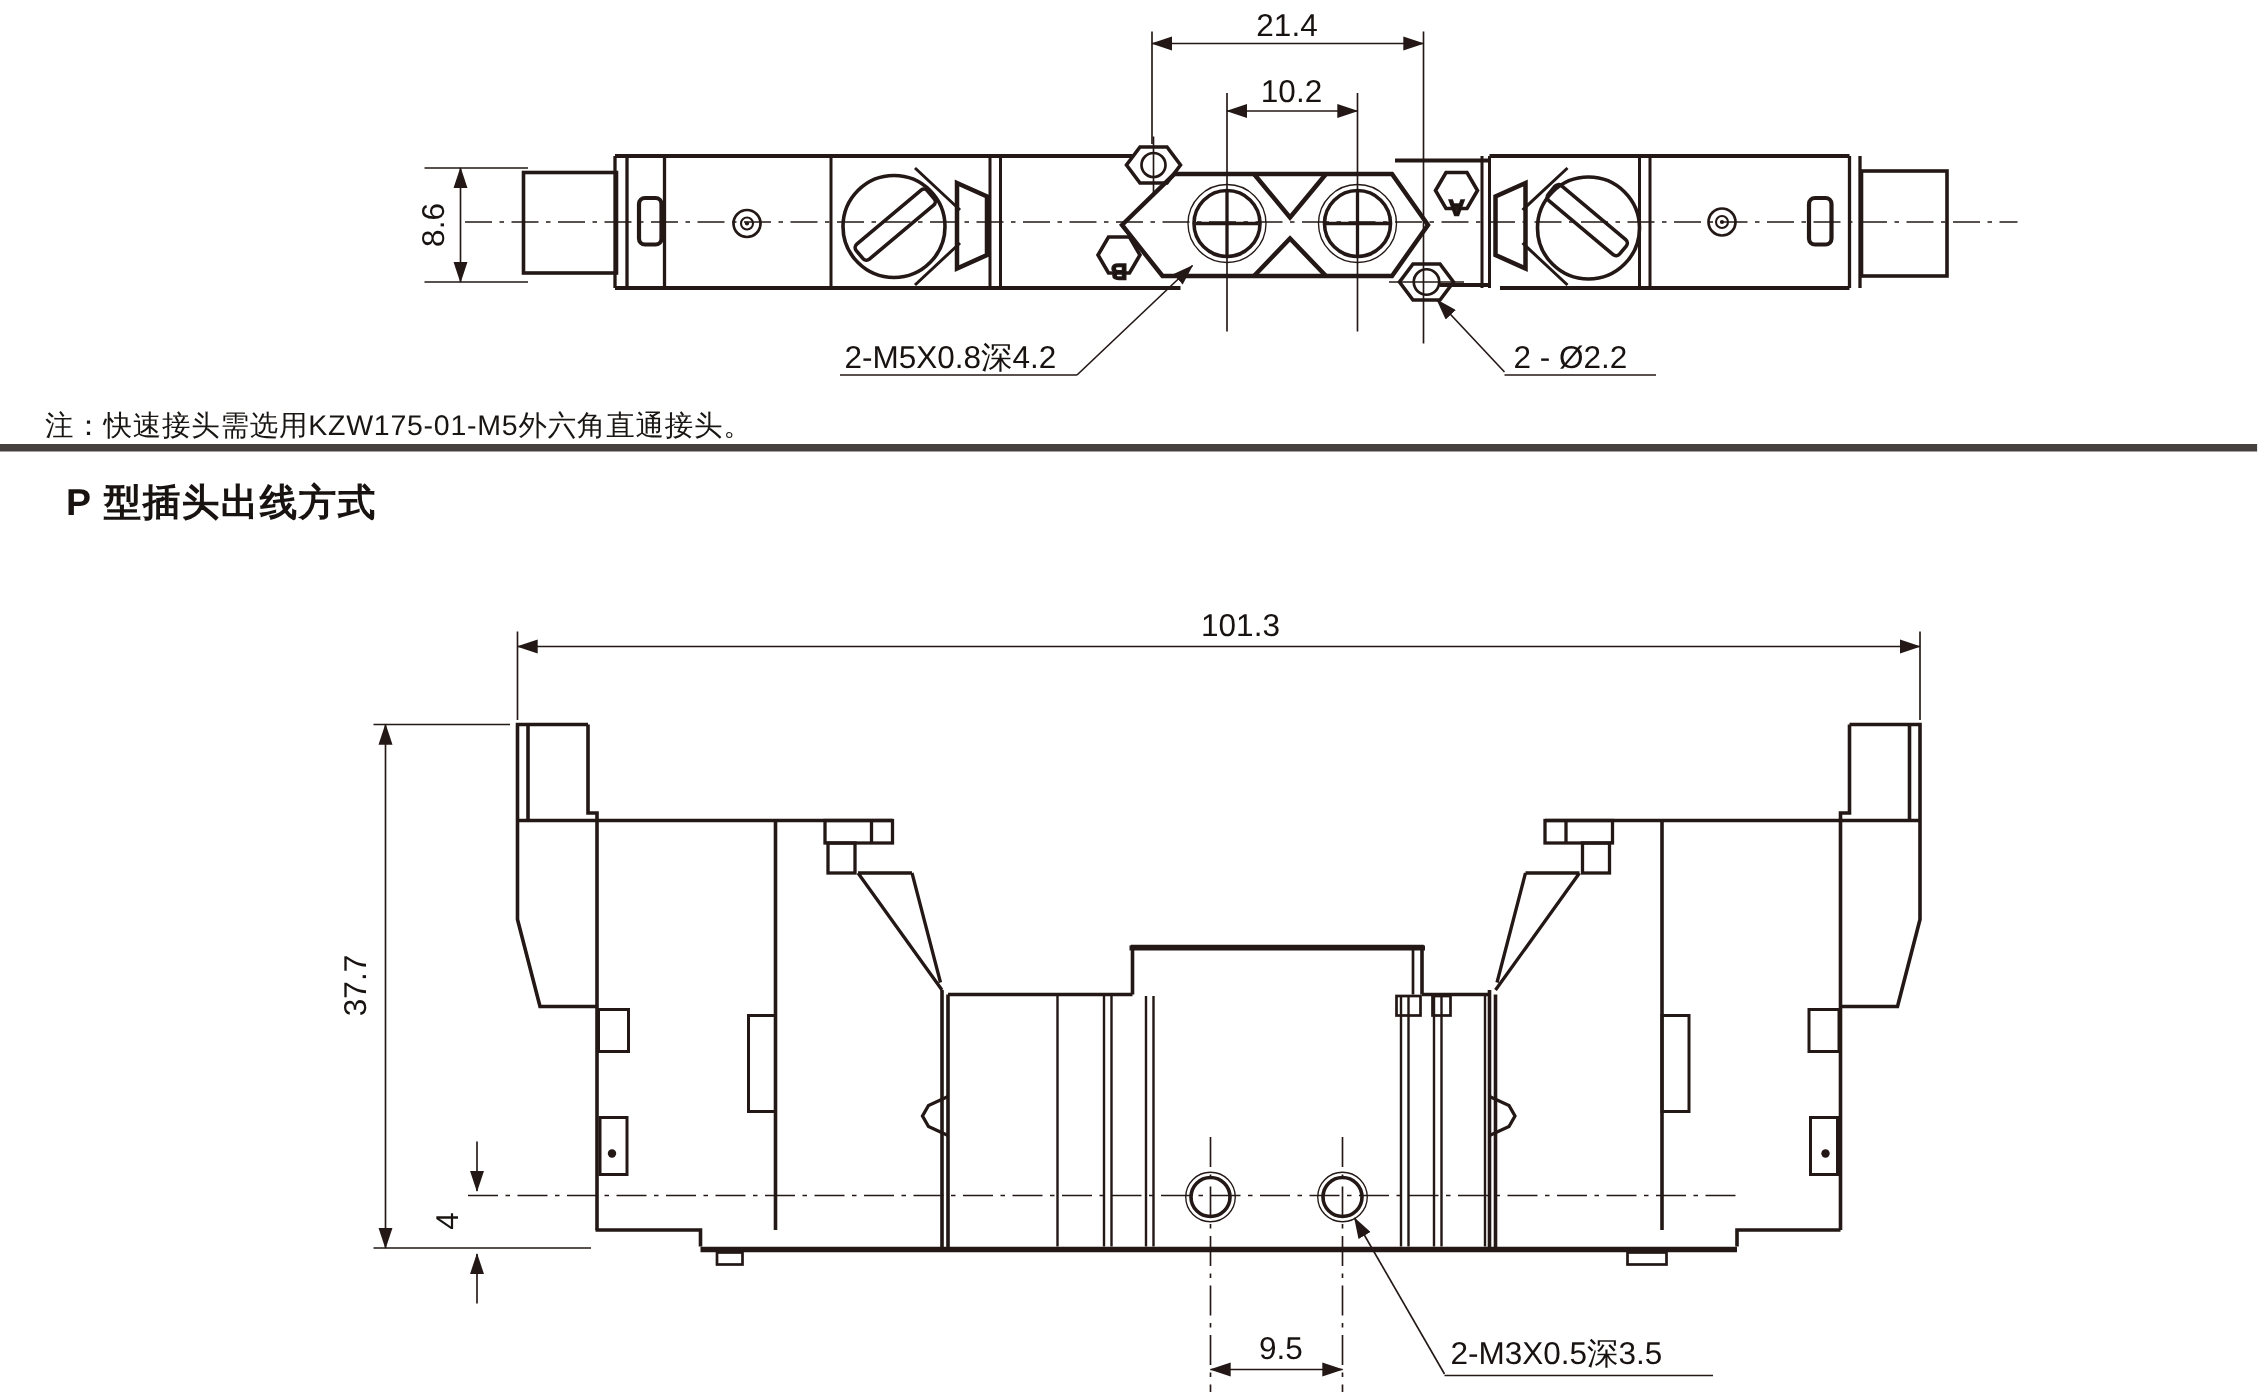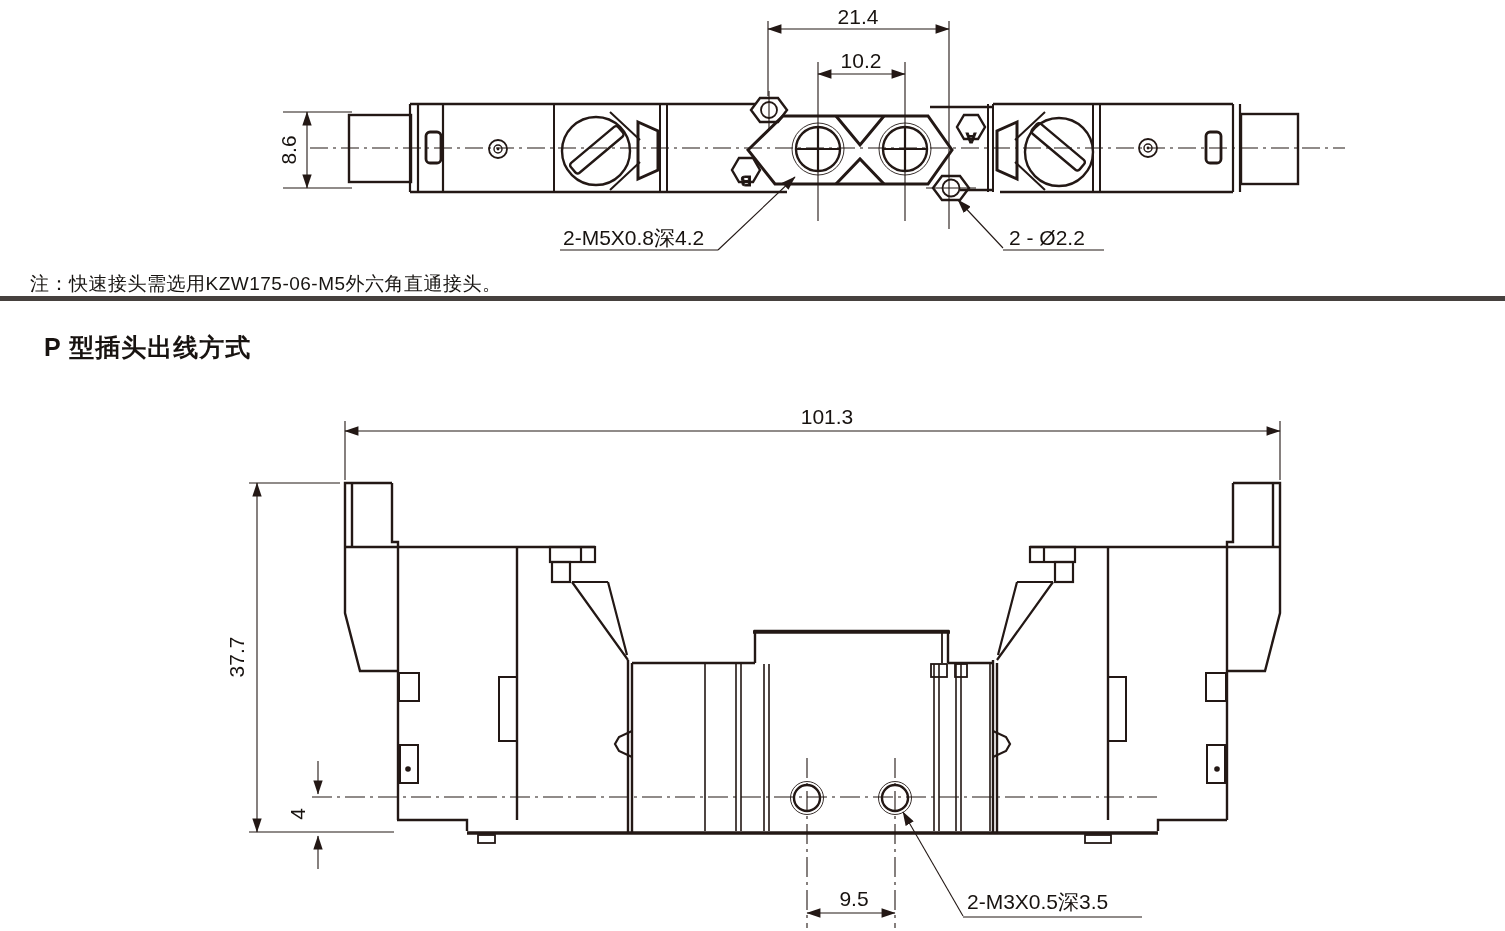--- a/index.html
+++ b/index.html
@@ -1,21 +1,21 @@
 <!DOCTYPE html>
 <html><head>
 <meta charset="utf-8">
 <style>
   html,body{margin:0;padding:0;background:#ffffff;}
   #page{position:relative;width:1505px;height:931px;background:#ffffff;overflow:hidden;
         font-family:"Liberation Sans","DejaVu Sans",sans-serif;color:#151311;}
   svg{position:absolute;left:0;top:0;}
   .note{position:absolute;left:30px;top:271px;font-size:19px;letter-spacing:0.5px;color:#181512;}
   .rule{position:absolute;left:0;top:296px;width:1505px;height:5px;background:#46413e;}
-  .heading{position:absolute;left:44px;top:331px;font-size:25px;font-weight:bold;letter-spacing:1px;color:#181310;}
+  .heading{position:absolute;left:44px;top:318px;font-size:25px;font-weight:bold;letter-spacing:1px;color:#181310;}
   text{fill:#181310;font-family:"Liberation Sans","DejaVu Sans",sans-serif;}
   .dimtxt{font-size:21px;}
   .marker{font-size:15px;font-weight:bold;}
 </style>
 </head>
 <body>
 
 <div id="page">
 
 <svg width="1505" height="931" viewBox="0 0 1505 931">
@@ -226,17 +226,17 @@
       <line x1="807" y1="913" x2="895" y2="913" marker-start="url(#arw)" marker-end="url(#arw)"></line>
       <text class="dimtxt" x="854" y="906" text-anchor="middle" stroke="none">9.5</text>
 
       <line x1="963" y1="916" x2="903" y2="812" marker-end="url(#arw)"></line>
       <path d="M963 917 H1142"></path>
       <text class="dimtxt" x="967" y="909" stroke="none">2-M3X0.5深3.5</text>
     </g>
   </g>
 </svg>
 
-<div class="note">注：快速接头需选用KZW175-06-M5外六角直通接头。</div>
+<div class="note">注：快速接头需选用KZW175-01-M5外六角直通接头。</div>
 <div class="rule"></div>
 <div class="heading">P 型插头出线方式</div>
 
 </div>
 
 </body></html>

